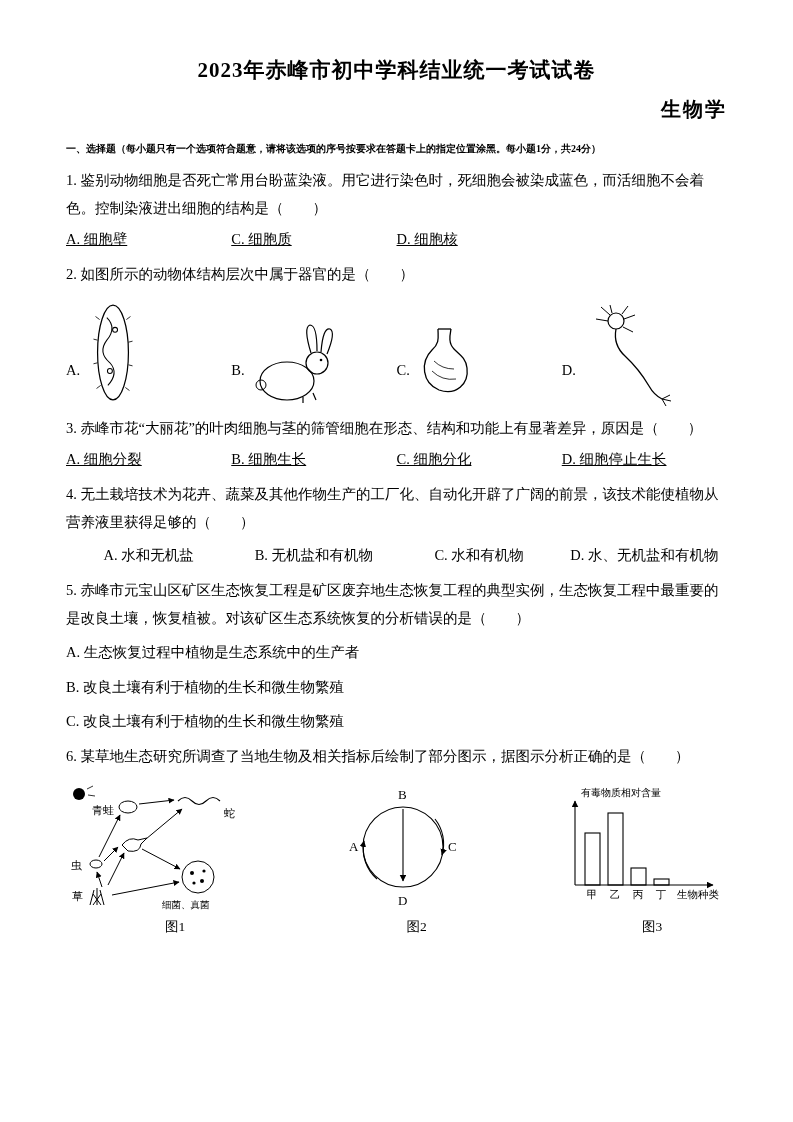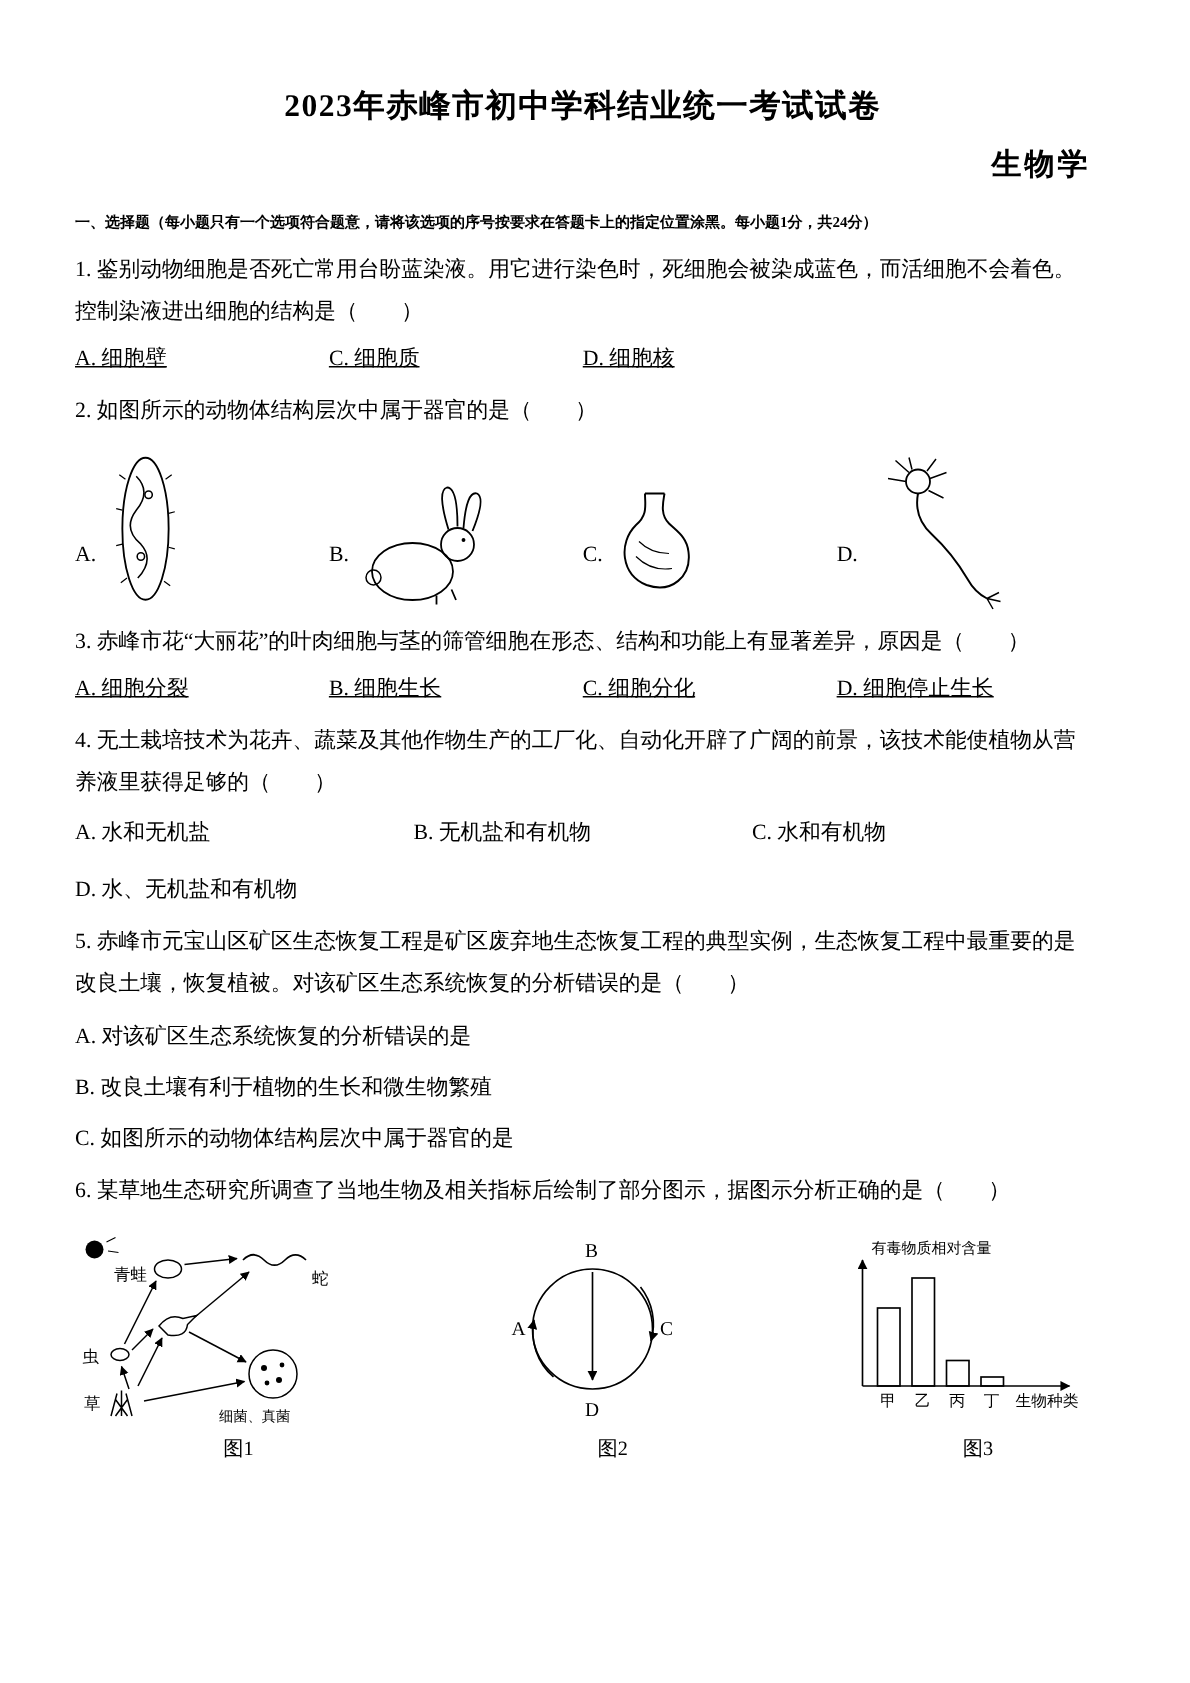--- a/index.html
+++ b/index.html
@@ -1,24 +1,24 @@
 <!DOCTYPE html>
 <html><head>
 <meta charset="utf-8">
 <style>
   html,body { margin:0; padding:0; background:#ffffff; }
   body { font-family:"Liberation Serif","DejaVu Serif",serif; color:#000; }
-  .page { width:793px; min-height:1122px; box-sizing:border-box; padding:42px 66px 30px 50px; background:#fff; }
+  .page { width:793px; min-height:1122px; box-sizing:border-box; padding:42px 66px 30px 66px; background:#fff; }
   .exam-title { font-size:21px; font-weight:bold; text-align:center; margin:14px 0 12px 0; letter-spacing:1px; }
   .exam-subject { font-size:20px; font-weight:bold; text-align:right; margin:6px 0 16px 0; letter-spacing:2px; }
   .section-heading { font-size:10px; font-weight:bold; line-height:1.95; margin:8px 0 4px 0; }
   .stem { font-size:14.5px; line-height:1.95; margin:7px 0 2px 0; }
   .options-row { display:flex; font-size:14.5px; line-height:1.95; margin:3px 0 3px 0; }
   .options-row.four > span { width:25%;text-decoration:underline; }
-  .options-grid2 { display:grid; grid-template-columns:1fr 1fr 1fr; font-size:14.5px; line-height:1.95; row-gap:10px; margin:4px 0 6px 0; }
+  .options-grid2 { display:grid; grid-template-columns:1fr 1fr 1fr 1fr; font-size:14.5px; line-height:1.95; row-gap:10px; margin:4px 0 6px 0;text-align:center; }
   .option-line { font-size:14.5px; line-height:1.95; margin:6px 0; }
   .image-options { display:flex; margin:10px 0 6px 0; }
   .image-option { width:25%; display:flex; align-items:flex-end; gap:6px; }
   .image-option .opt-label { font-size:14.5px; padding-bottom:28px; }
   .figures-row { display:flex; justify-content:space-between; align-items:flex-end; margin:12px 0 0 0; }
   .figure-block { display:flex; flex-direction:column; align-items:center; }
   .figure-caption { font-size:13.5px; margin-top:6px;margin-left:28px; }
   svg { display:block; }
   svg text { font-family:"Liberation Serif","DejaVu Serif",serif; fill:#000; }
 </style>
@@ -106,23 +106,23 @@
     <div class="options-grid2">
       <span>A. 水和无机盐</span>
       <span>B. 无机盐和有机物</span>
       <span>C. 水和有机物</span>
       <span>D. 水、无机盐和有机物</span>
     </div>
   </div>
 
   <div class="question">
     <div class="stem">5. 赤峰市元宝山区矿区生态恢复工程是矿区废弃地生态恢复工程的典型实例，生态恢复工程中最重要的是改良土壤，恢复植被。对该矿区生态系统恢复的分析错误的是（　　）</div>
-    <div class="option-line">A. 对该矿区生态系统恢复的分析错误的是</div>
+    <div class="option-line">A. 生态恢复过程中植物是生态系统中的生产者</div>
     <div class="option-line">B. 改良土壤有利于植物的生长和微生物繁殖</div>
-    <div class="option-line">C. 如图所示的动物体结构层次中属于器官的是</div>
+    <div class="option-line">C. 改良土壤有利于植物的生长和微生物繁殖</div>
   </div>
 
   <div class="question">
     <div class="stem">6. 某草地生态研究所调查了当地生物及相关指标后绘制了部分图示，据图示分析正确的是（　　）</div>
 
     <div class="figures-row">
 
       <div class="figure-block">
         <svg width="190" height="130" viewBox="0 0 190 128">
           <defs>

